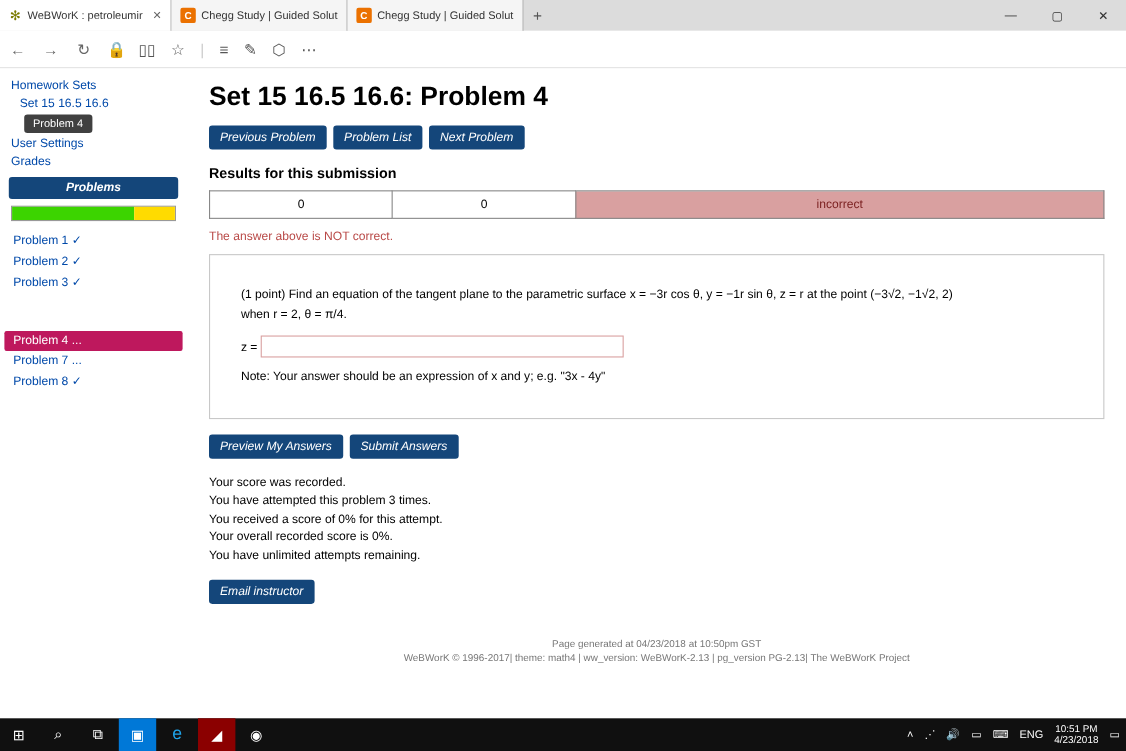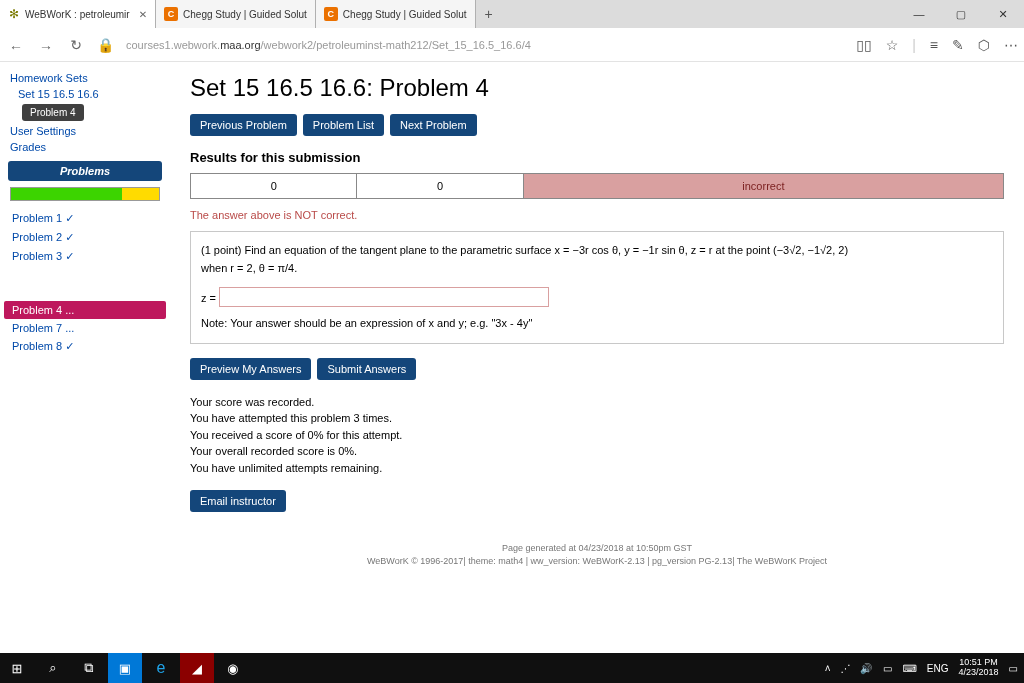--- a/index.html
+++ b/index.html
@@ -22,30 +22,30 @@
 .side-link { color: #0049a9; padding: 2px 6px; display: block; }
 .side-link.indent { padding-left: 14px; }
 .side-pill { background: #404040; color: #fff; padding: 3px 8px; border-radius: 3px; display: inline-block; margin-left: 18px; margin-top: 2px; margin-bottom: 2px; font-size: 10px; }
 .problems-hdr { background: #14467a; color: #fff; padding: 4px 8px; border-radius: 3px; margin: 6px 4px; font-weight: bold; text-align: center; font-style: italic; }
 .progress { display: flex; margin: 4px 6px 8px 6px; height: 14px; border: 1px solid #999; }
 .progress div:first-child { flex: 3; background: #3cd400; }
 .progress div:last-child { flex: 1; background: #ffdb00; }
 .prob-item { padding: 3px 8px; color: #0049a9; }
 .prob-item.sel { background: #be185d; color: #fff; border-radius: 2px; margin-top: 35px; }
 .main { flex: 1; padding: 12px 20px; overflow-y: auto; }
-.main h1 { font-size: 24px; font-weight: normal; margin-bottom: 12px; }
+.main h1 { font-size: 24px; font-weight: bold; margin-bottom: 12px; }
 .btnrow { display: flex; gap: 6px; margin-bottom: 14px; }
-.btn { background: #14467a; color: #fff; padding: 5px 10px; border-radius: 3px; font-size: 11px; border: none; cursor: pointer; }
+.btn { background: #14467a; color: #fff; padding: 5px 10px; border-radius: 3px; font-size: 11px; border: none; cursor: pointer; font-style: italic; }
 .subhdr { font-weight: bold; font-size: 13px; margin: 8px 0; }
 .restable { width: 100%; border-collapse: collapse; margin-bottom: 10px; }
 .restable th, .restable td { border: 1px solid #888; padding: 6px; text-align: center; font-size: 11px; }
 .restable th { background: #e8e8e8; font-weight: bold; }
 .restable td.bad { background: #d9a0a0; color: #7a1f1f; }
 .wrong { color: #b94a48; font-size: 11px; margin: 6px 0 10px 0; }
-.probtext { border: 1px solid #c8c8c8; padding: 10px; font-size: 11px; line-height: 1.6; margin-bottom: 14px; }
+.probtext { border: 1px solid #c8c8c8; padding: 28px; font-size: 11px; line-height: 1.6; margin-bottom: 14px; }
 .probtext input { border: 1px solid #d9a0a0; height: 20px; width: 330px; background: #fff; }
 .note { margin-top: 8px; }
 .scoretext { font-size: 11px; line-height: 1.5; margin-bottom: 14px; }
 .footer-note { text-align: center; font-size: 9px; color: #777; margin-top: 30px; line-height: 1.4; }
 .taskbar { position: absolute; bottom: 0; left: 0; right: 0; height: 30px; background: #101010; display: flex; align-items: center; color: #fff; font-size: 10px; }
 .tb-left { display: flex; gap: 2px; align-items: center; height: 100%; }
 .tb-item { width: 34px; height: 100%; display: flex; align-items: center; justify-content: center; font-size: 13px; }
 .tb-right { margin-left: auto; display: flex; align-items: center; gap: 10px; padding-right: 6px; }
 .tb-clock { text-align: center; font-size: 9px; line-height: 1.1; }
 .chegg-icon { background: #eb7100; color: #fff; width: 14px; height: 14px; display: flex; align-items: center; justify-content: center; font-weight: bold; font-size: 9px; border-radius: 2px; }
@@ -74,23 +74,20 @@
     <div>▢</div>
     <div>✕</div>
   </div>
 </div>
 
 <div class="addrbar">
   <span class="navbtn">←</span>
   <span class="navbtn">→</span>
   <span class="navbtn">↻</span>
   <span class="navbtn" style="color:#bbb">🔒</span>
-  <span class="url">
-    <span>courses1.webwork.</span><span class="dark">maa.org</span><span>/webwork2/petroleuminst-math212/Set_15_16.5_16.6/4</span>
-  </span>
   <div class="righticons">
     <span>▯▯</span>
     <span>☆</span>
     <span style="color:#ccc">|</span>
     <span>≡</span>
     <span>✎</span>
     <span>⬡</span>
     <span>⋯</span>
   </div>
 </div>

